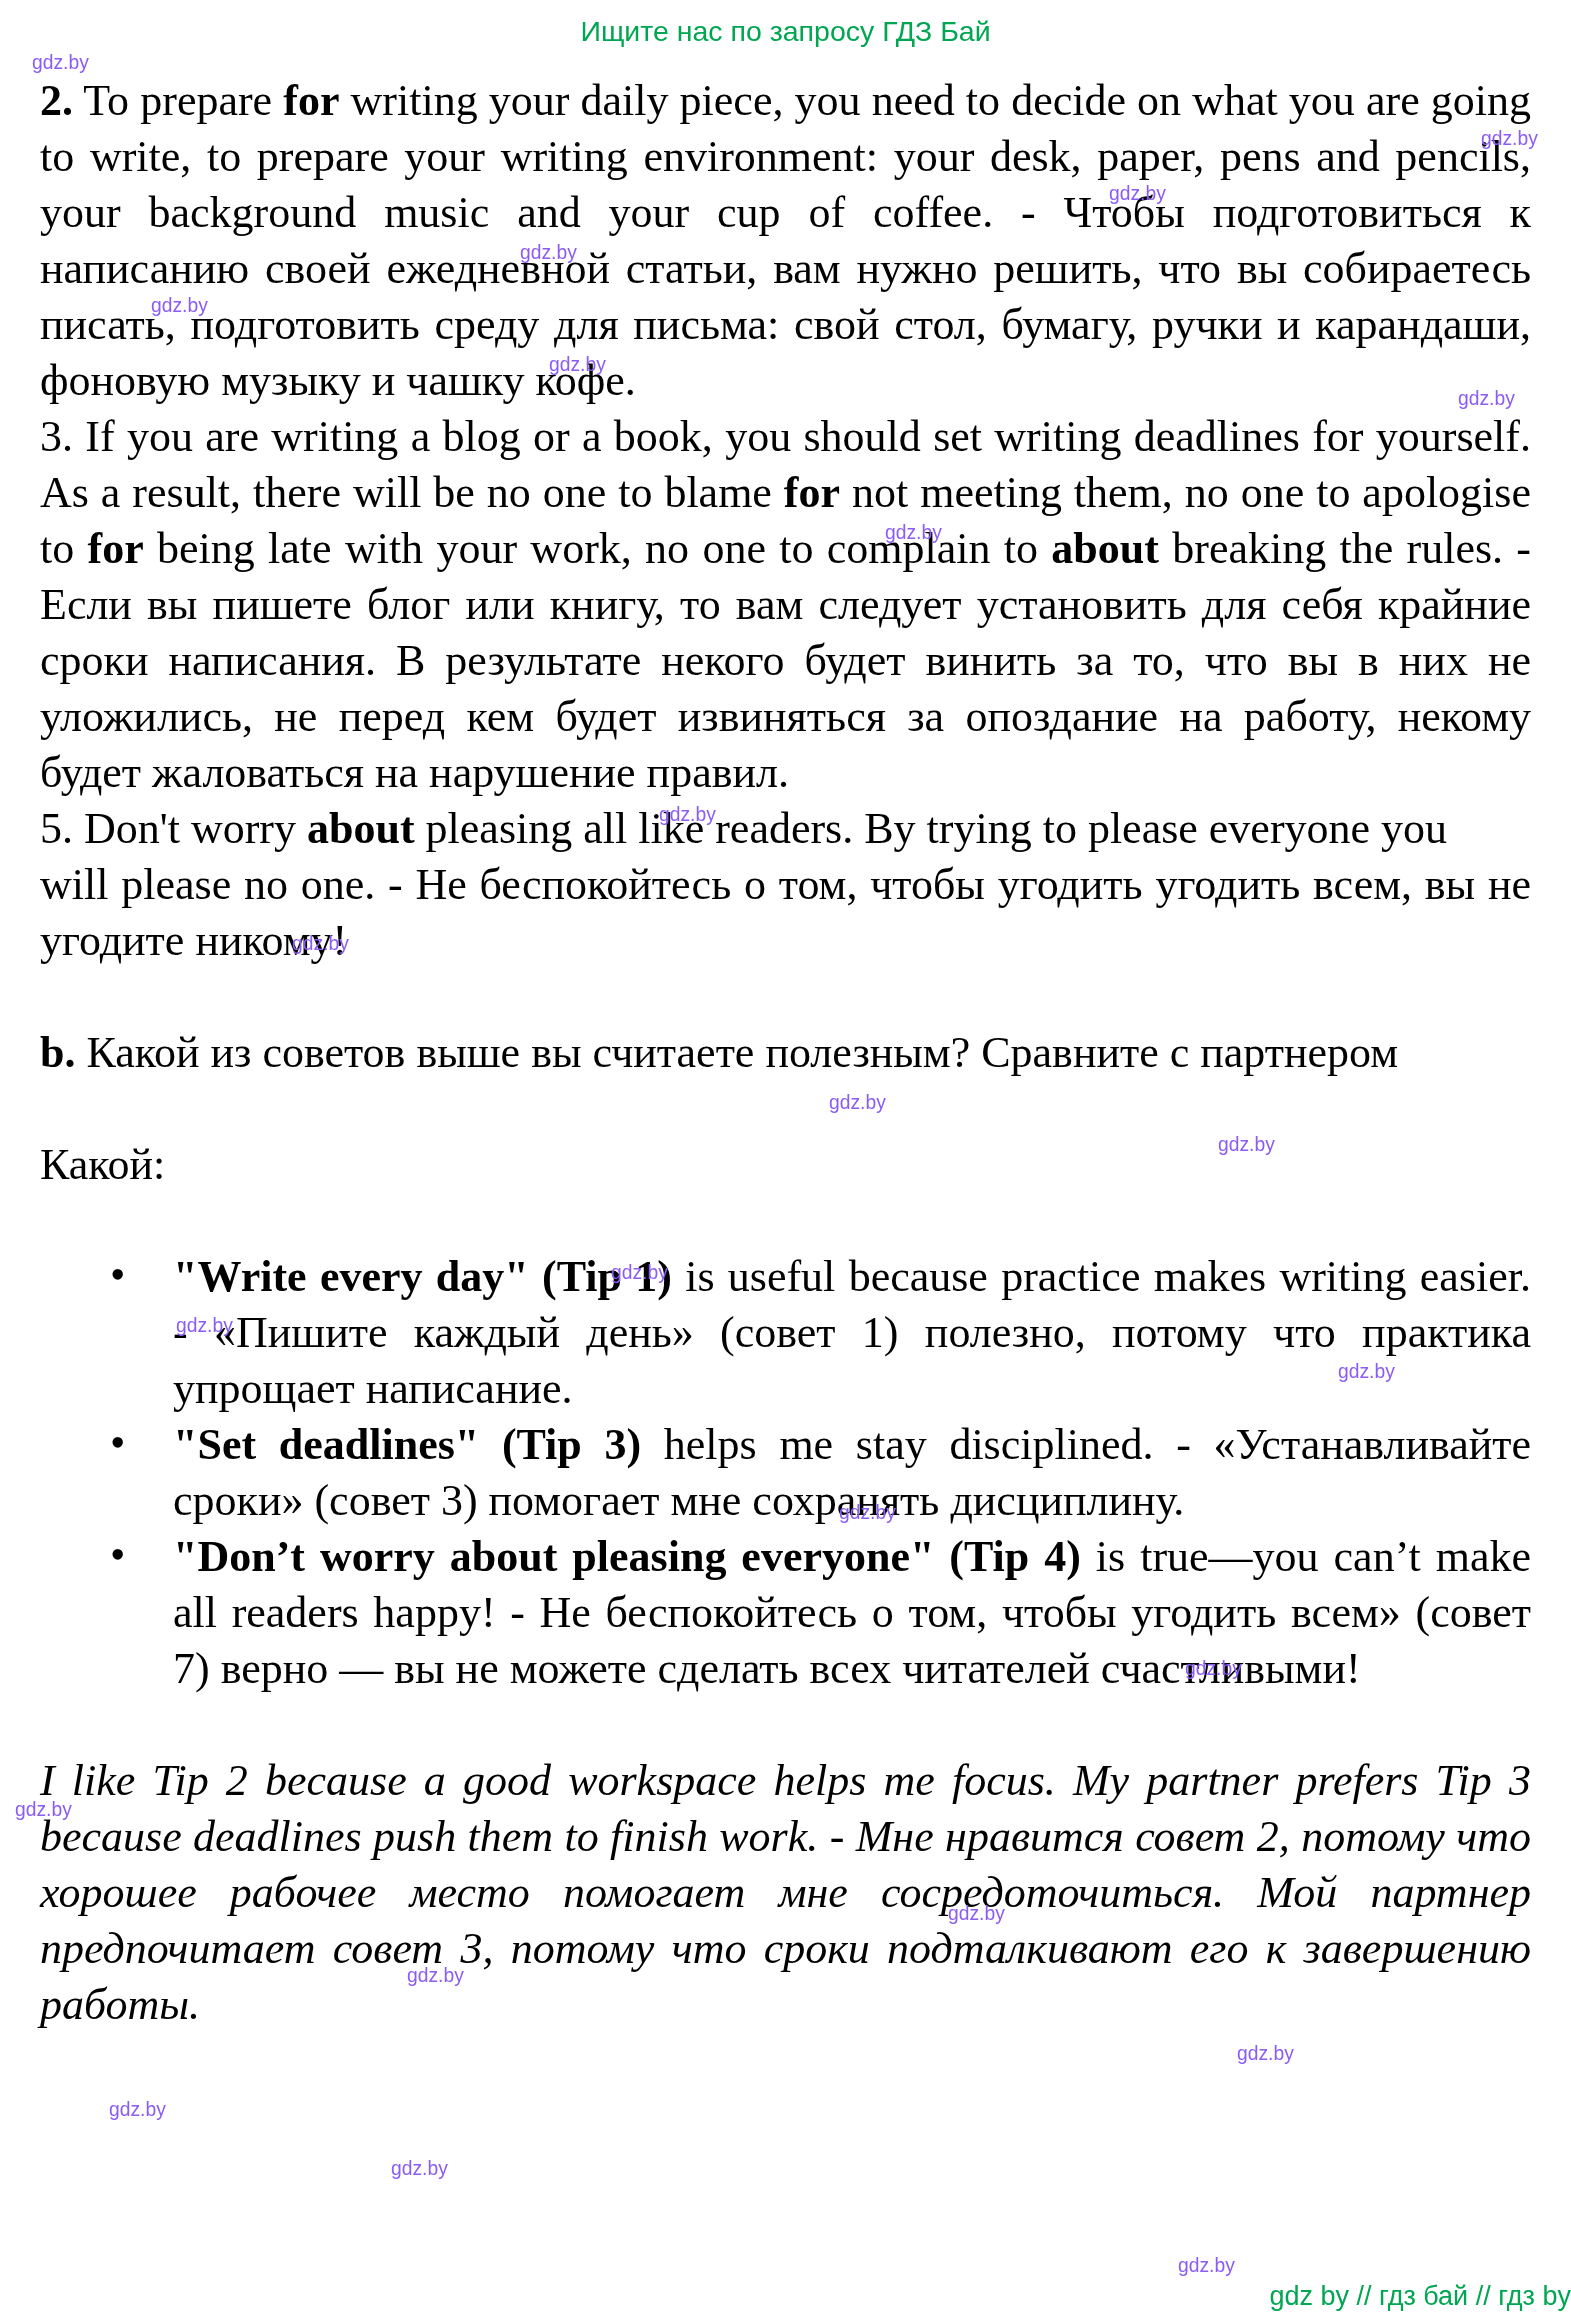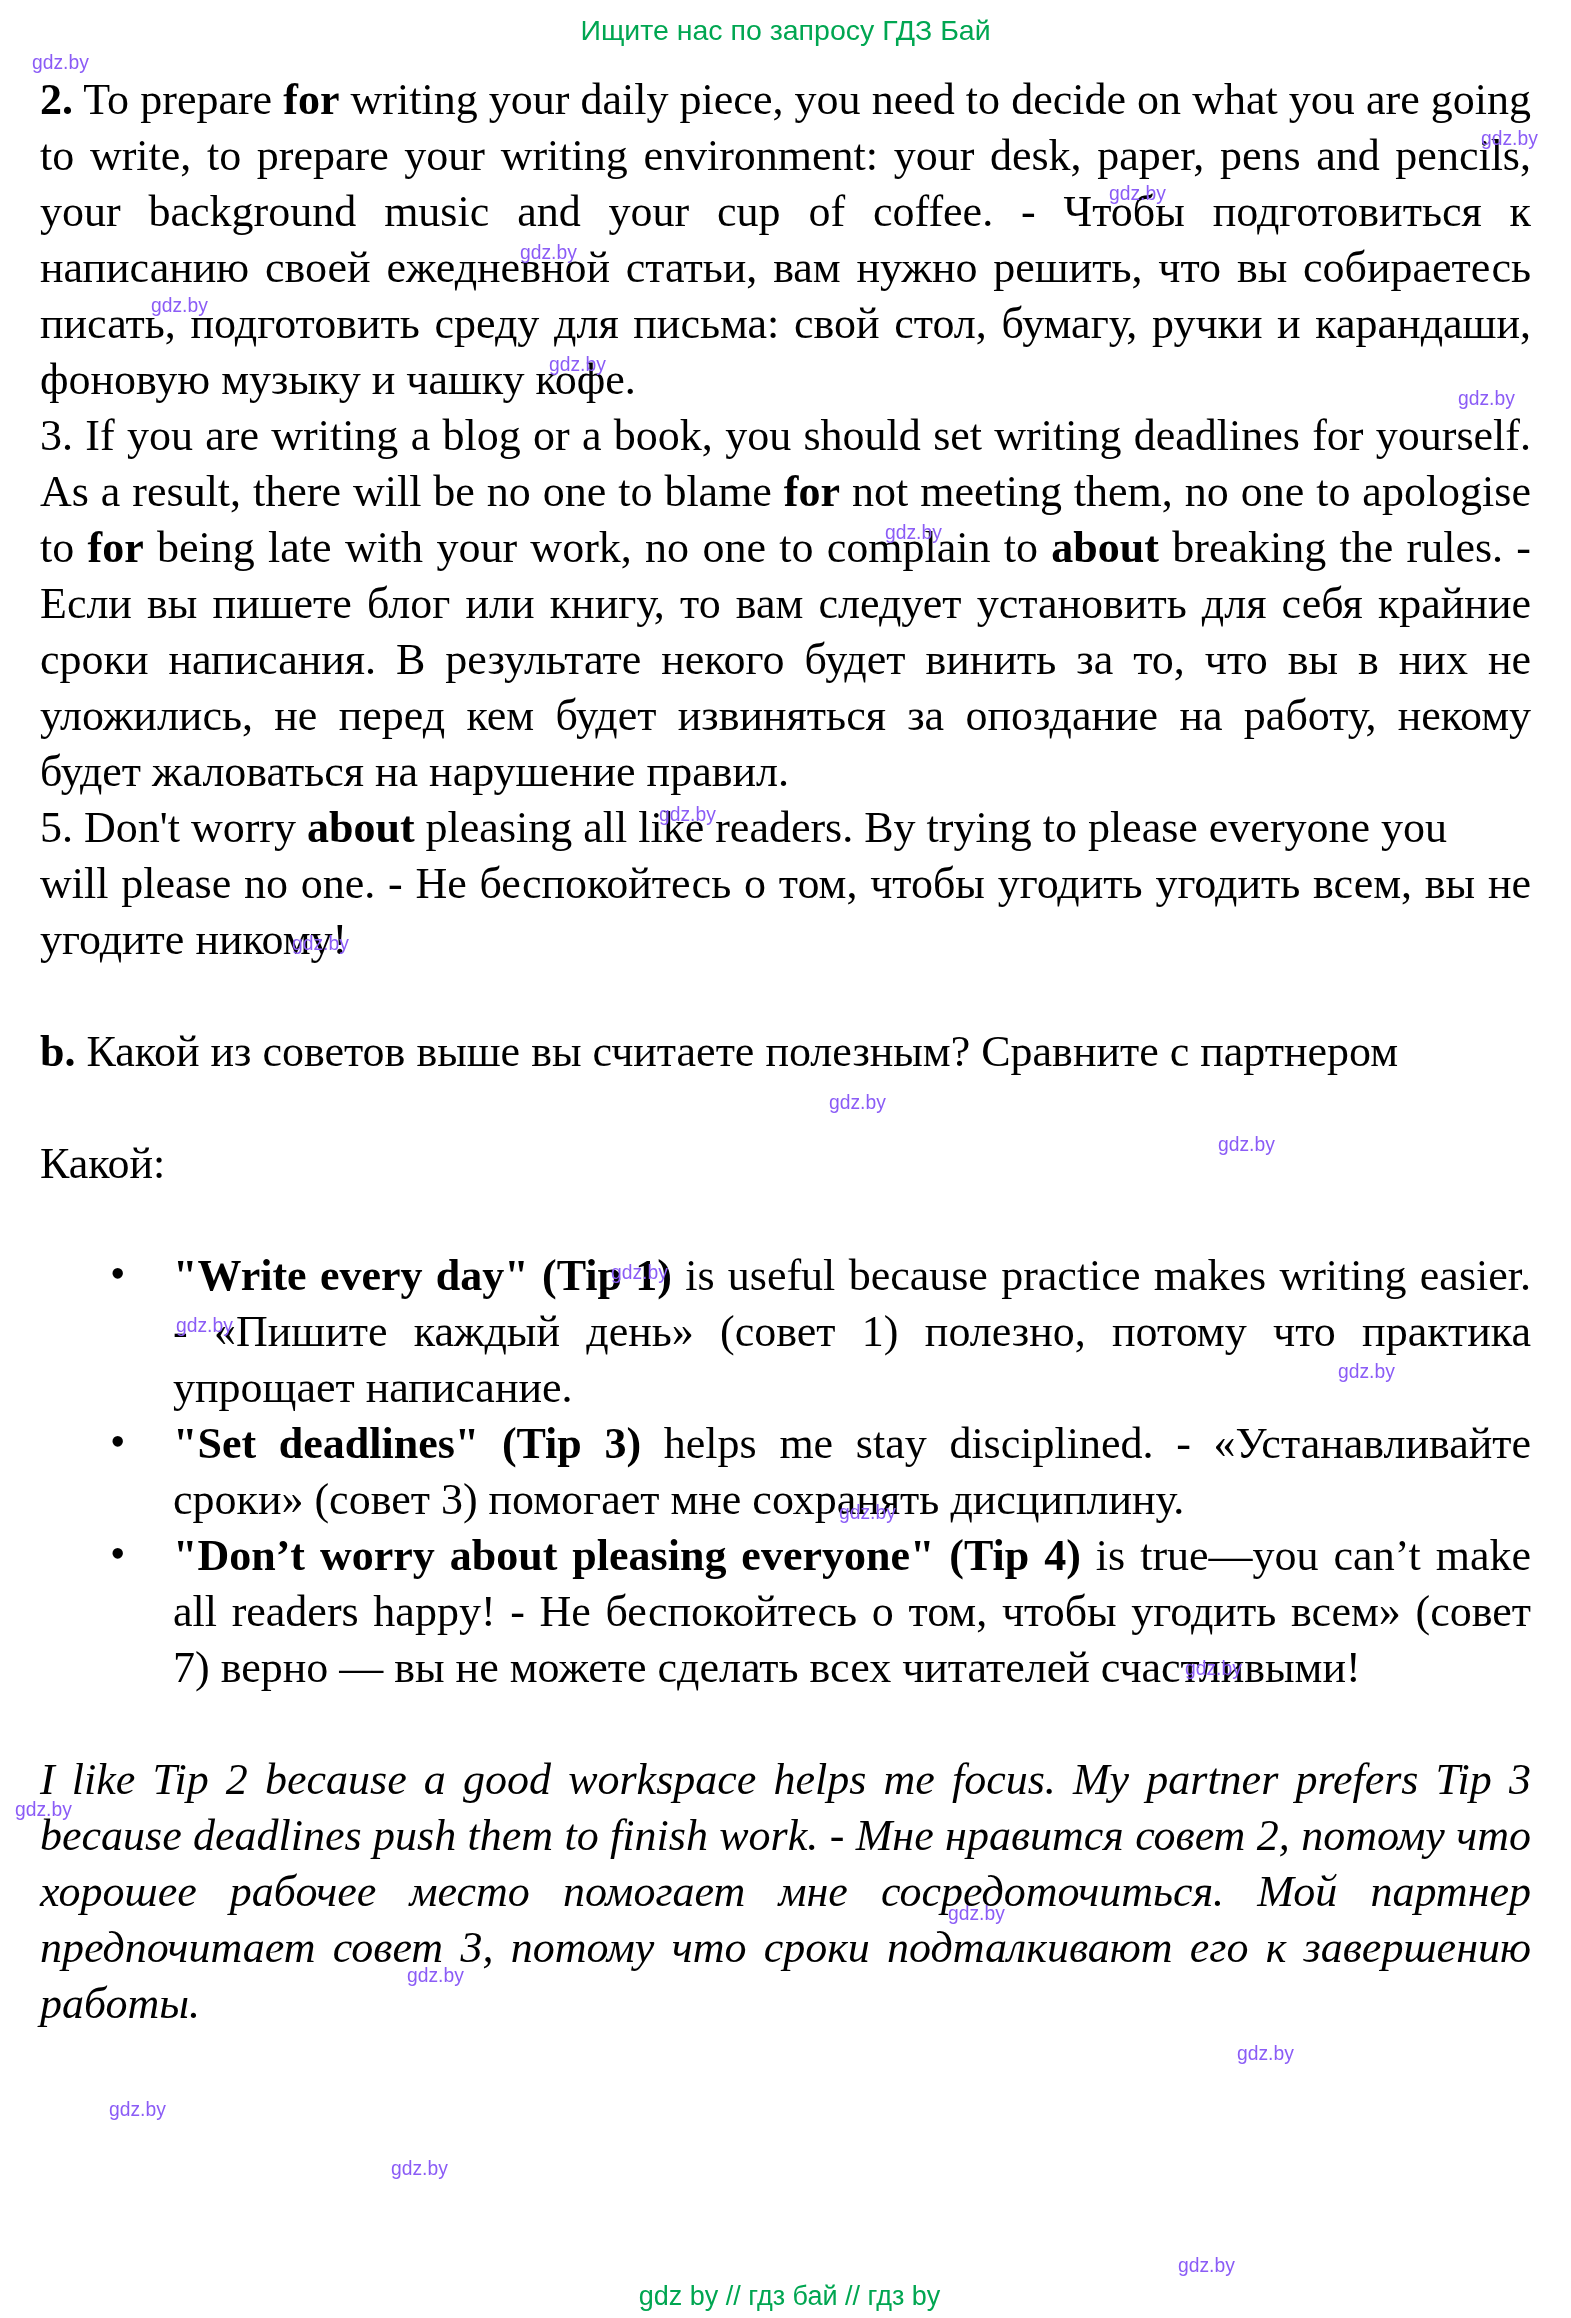--- a/index.html
+++ b/index.html
@@ -4,25 +4,26 @@
 <style>
   * { box-sizing: border-box; }
   html, body { margin: 0; padding: 0; }
   body {
     width: 1571px; height: 2319px;
     background: #ffffff; color: #000;
     position: relative; overflow: hidden;
     font-family: "Liberation Serif", serif;
   }
   .banner {
-    padding-top: 14px;
+    padding-top: 3px;
     text-align: center;
     font-family: "Liberation Sans", sans-serif;
     font-size: 28.5px;
     color: #00a651;
+    margin-top: 12px;
   }
   .content {
     margin-top: 25px;
     padding: 0 40px;
     font-size: 44px;
     line-height: 56px;
     text-align: justify;
   }
   .para { margin: 0; }
   .spaced { margin-top: 56px; }
@@ -32,21 +33,21 @@
   .italic { font-style: italic; font-family: Liberation Serif, serif; }
   .wm {
     position: absolute;
     font-family: "Liberation Sans", sans-serif;
     font-size: 19.3px;
     color: #8b5cf6;
     white-space: nowrap;
   }
   .footer {
     position: absolute; left: 0; right: 0; bottom: 6.7px;
-    text-align: center;
+    text-align: right;
     font-family: "Liberation Sans", sans-serif;
     font-size: 27px;
     color: #00a651;
     padding-left: 8px;
   }
 </style>
 </head>
 <body>
 
 <div class="banner">Ищите нас по запросу ГДЗ Бай</div>

